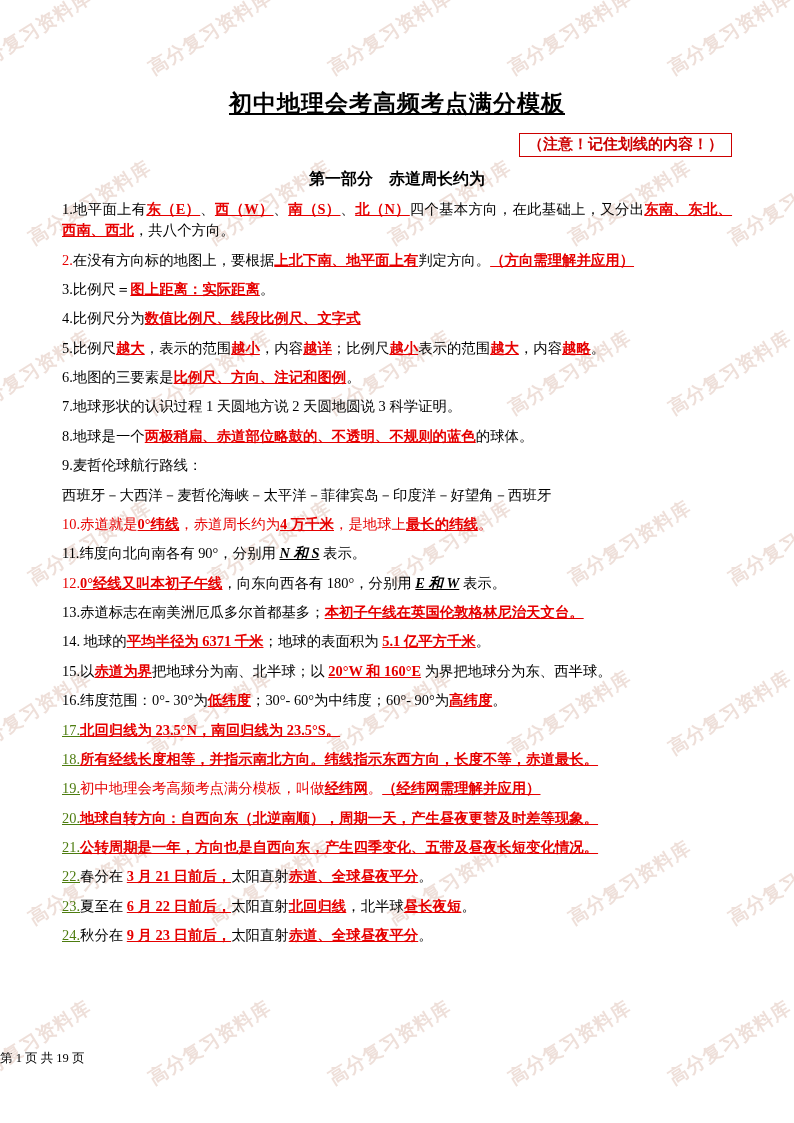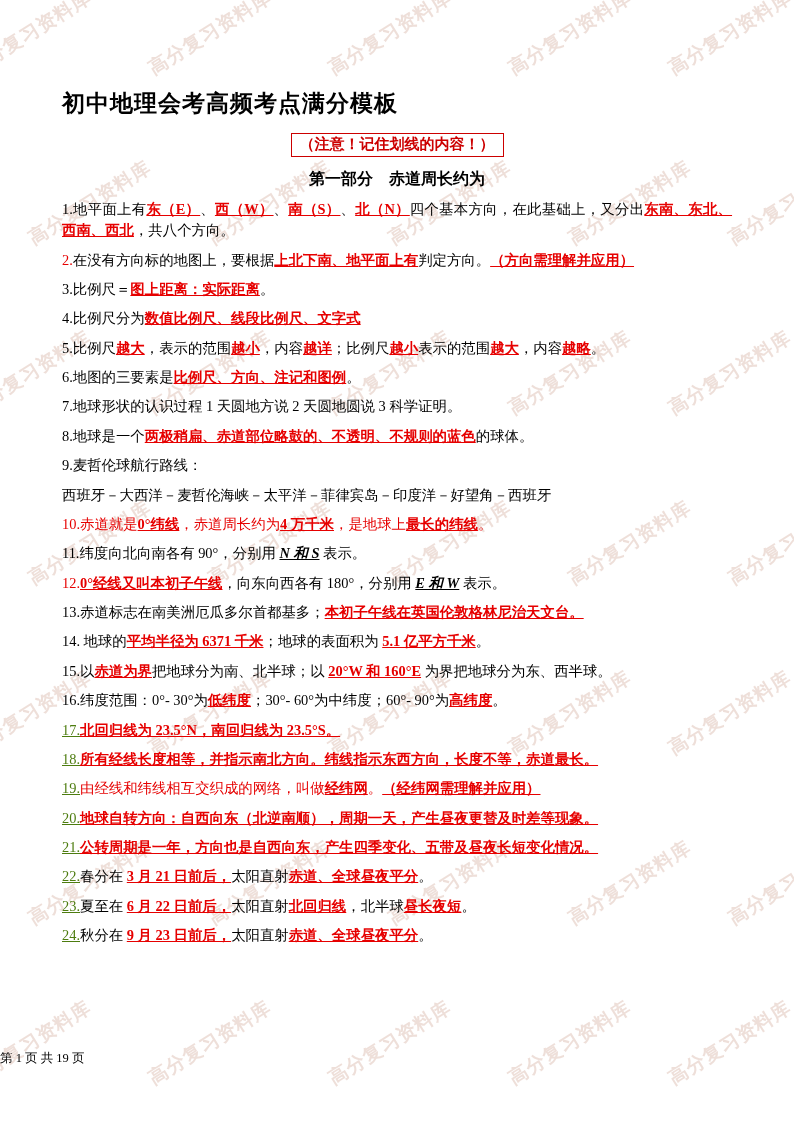--- a/index.html
+++ b/index.html
@@ -38,29 +38,30 @@
     color: rgba(212, 176, 160, 0.40);
     transform: rotate(-32deg);
     white-space: nowrap;
     letter-spacing: 1px;
   }
   .content {
     position: relative;
     z-index: 2;
   }
   h1.doc-title {
-    text-align: left;
+    text-align: center;
     font-size: 23px;
     font-weight: bold;
     margin: 0 0 14px 0;
     letter-spacing: 1px;
     font-family: "Liberation Serif", serif;
+    text-decoration: underline;
   }
   .notice-wrap {
-    text-align: center;
+    text-align: right;
     margin: 0 0 12px 0;
   }
   .notice {
     display: inline-block;
     border: 1px solid #cc0000;
     color: #cc0000;
     font-weight: bold;
     font-size: 15px;
     padding: 2px 8px 3px 8px;
     line-height: 1.15;
@@ -159,21 +160,21 @@
         <p class="line"><span>西班牙－大西洋－麦哲伦海峡－太平洋－菲律宾岛－印度洋－好望角－西班牙</span></p>
         <p class="line"><span class="r">10.</span><span class="r">赤道就是</span><span class="rbu">0°纬线</span><span class="r">，赤道周长约为</span><span class="rbu">4 万千米</span><span class="r">，是地球上</span><span class="rbu">最长的纬线</span><span class="r">。</span></p>
         <p class="line"><span>11.纬度向北向南各有 90°，分别用 </span><span class="bu">N 和 S</span><span> 表示。</span></p>
         <p class="line"><span class="r">12.</span><span class="rbu">0°经线又叫本初子午线</span><span>，向东向西各有 180°，分别用 </span><span class="bu">E 和 W</span><span> 表示。</span></p>
         <p class="line"><span>13.赤道标志在南美洲厄瓜多尔首都基多；</span><span class="rbu">本初子午线在英国伦敦格林尼治天文台。</span></p>
         <p class="line"><span>14. 地球的</span><span class="rbu">平均半径为 6371 千米</span><span>；地球的表面积为 </span><span class="rbu">5.1 亿平方千米</span><span>。</span></p>
         <p class="line"><span>15.以</span><span class="rbu">赤道为界</span><span>把地球分为南、北半球；以 </span><span class="rbu">20°W 和 160°E</span><span> 为界把地球分为东、西半球。</span></p>
         <p class="line"><span>16.纬度范围：0°- 30°为</span><span class="rbu">低纬度</span><span>；30°- 60°为</span><span class="u">中纬度</span><span>；60°- 90°为</span><span class="rbu">高纬度</span><span>。</span></p>
         <p class="line"><span class="ru">17.</span><span class="rbu">北回归线为 23.5°N，南回归线为 23.5°S。</span></p>
         <p class="line"><span class="ru">18.</span><span class="rbu">所有经线长度相等，并指示南北方向。纬线指示东西方向，长度不等，赤道最长。</span></p>
-        <p class="line"><span class="ru">19.</span><span class="r">由经线和纬线相互交织成的网络，叫做</span><span class="rbu">经纬网</span><span class="r">。</span><span class="rbu">（经纬网需理解并应用）</span></p>
+        <p class="line"><span class="ru">19.</span><span class="r">初中地理会考高频考点满分模板，叫做</span><span class="rbu">经纬网</span><span class="r">。</span><span class="rbu">（经纬网需理解并应用）</span></p>
         <p class="line"><span class="ru">20.</span><span class="rbu">地球自转方向：自西向东（北逆南顺），周期一天，产生昼夜更替及时差等现象。</span></p>
         <p class="line"><span class="ru">21.</span><span class="rbu">公转周期是一年，方向也是自西向东，产生四季变化、五带及昼夜长短变化情况。</span></p>
         <p class="line"><span class="ru">22.</span><span>春分在 </span><span class="rbu">3 月 21 日前后，</span><span>太阳直射</span><span class="rbu">赤道、全球昼夜平分</span><span>。</span></p>
         <p class="line"><span class="ru">23.</span><span>夏至在 </span><span class="rbu">6 月 22 日前后，</span><span>太阳直射</span><span class="rbu">北回归线</span><span>，北半球</span><span class="rbu">昼长夜短</span><span>。</span></p>
         <p class="line"><span class="ru">24.</span><span>秋分在 </span><span class="rbu">9 月 23 日前后，</span><span>太阳直射</span><span class="rbu">赤道、全球昼夜平分</span><span>。</span></p>
       </div>
 
   </div>
 
   <div class="footer">第 1 页 共 19 页</div>

